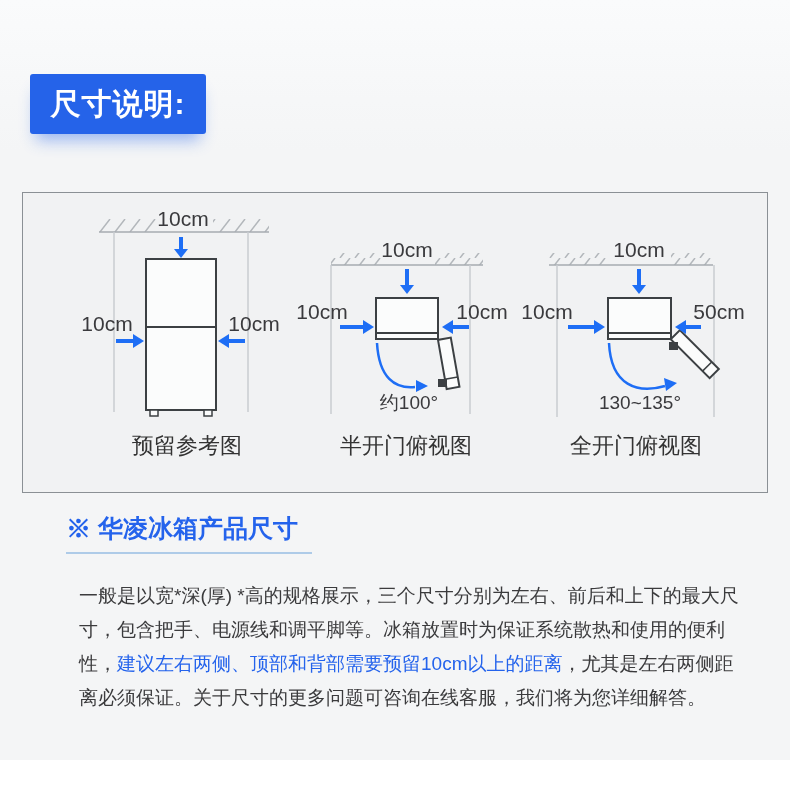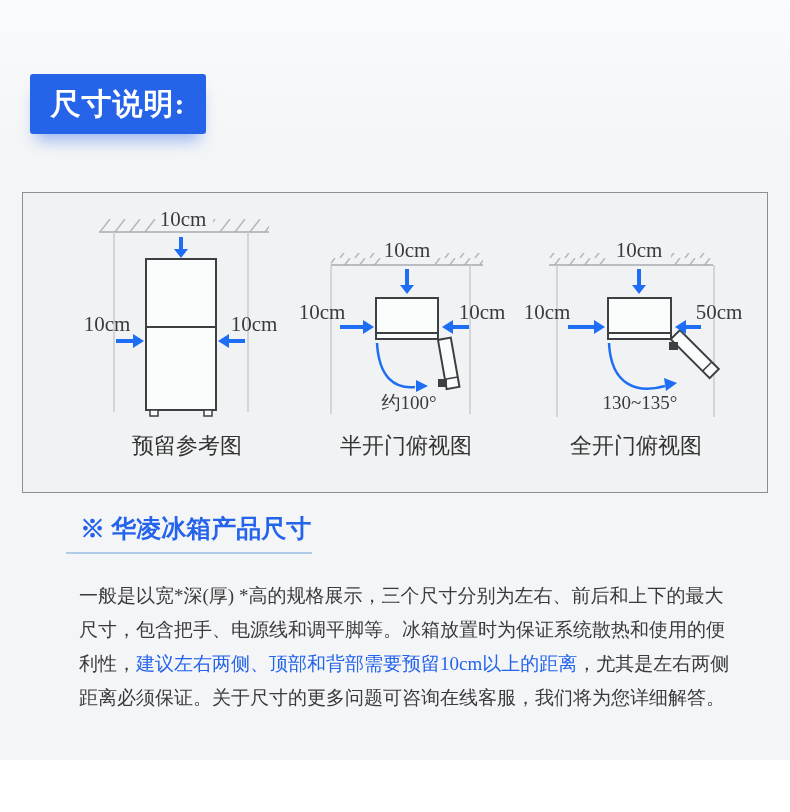--- a/index.html
+++ b/index.html
@@ -1,38 +1,38 @@
 <!DOCTYPE html>
 <html><head>
 <meta charset="utf-8">
 <style>
   html,body{margin:0;padding:0;}
   .stage{
     position:relative;width:790px;height:760px;overflow:hidden;
     background:linear-gradient(#fafbfc 0px,#f4f5f6 150px,#f4f5f6 100%);
-    font-family:Liberation Serif, serif;
+    font-family:Liberation Sans, sans-serif;
     color:#3b3b3d;
   }
   .title-box{
     position:absolute;left:30px;top:74px;width:176px;height:60px;
     background:#2563e9;border-radius:3px;
     display:flex;align-items:center;justify-content:center;
     box-shadow:0 12px 16px -6px rgba(37,99,233,.45);
   }
   .title-box span{color:#fff;font-size:30px;font-weight:bold;letter-spacing:1px;}
   .panel{
     position:absolute;left:22px;top:192px;width:746px;height:301px;
     background:#f1f2f3;border:1px solid #8b9095;box-sizing:border-box;
   }
   .panel svg{display:block;font-family:inherit;}
   .dim-label{font-size:21px;fill:#3a3a3d;}
   .angle-label{font-size:19px;fill:#3a3a3d;}
   .caption{font-size:22px;fill:#333;}
   .heading{position:absolute;left:66px;top:512px;}
-  .heading .txt{font-size:25px;font-weight:bold;color:#2463ec;margin-left:14px;}
+  .heading .txt{font-size:25px;font-weight:bold;color:#2463ec;}
   .underline{position:absolute;left:0;top:40px;width:246px;height:2px;background:#aecbe8;}
   .body-text{
     position:absolute;left:68px;top:568px;width:660px;margin:11px;
     font-size:19px;line-height:34px;color:#3b3b3d;
   }
   .body-text .hl{color:#2463ec;}
 </style>
 </head>
 <body>
 

